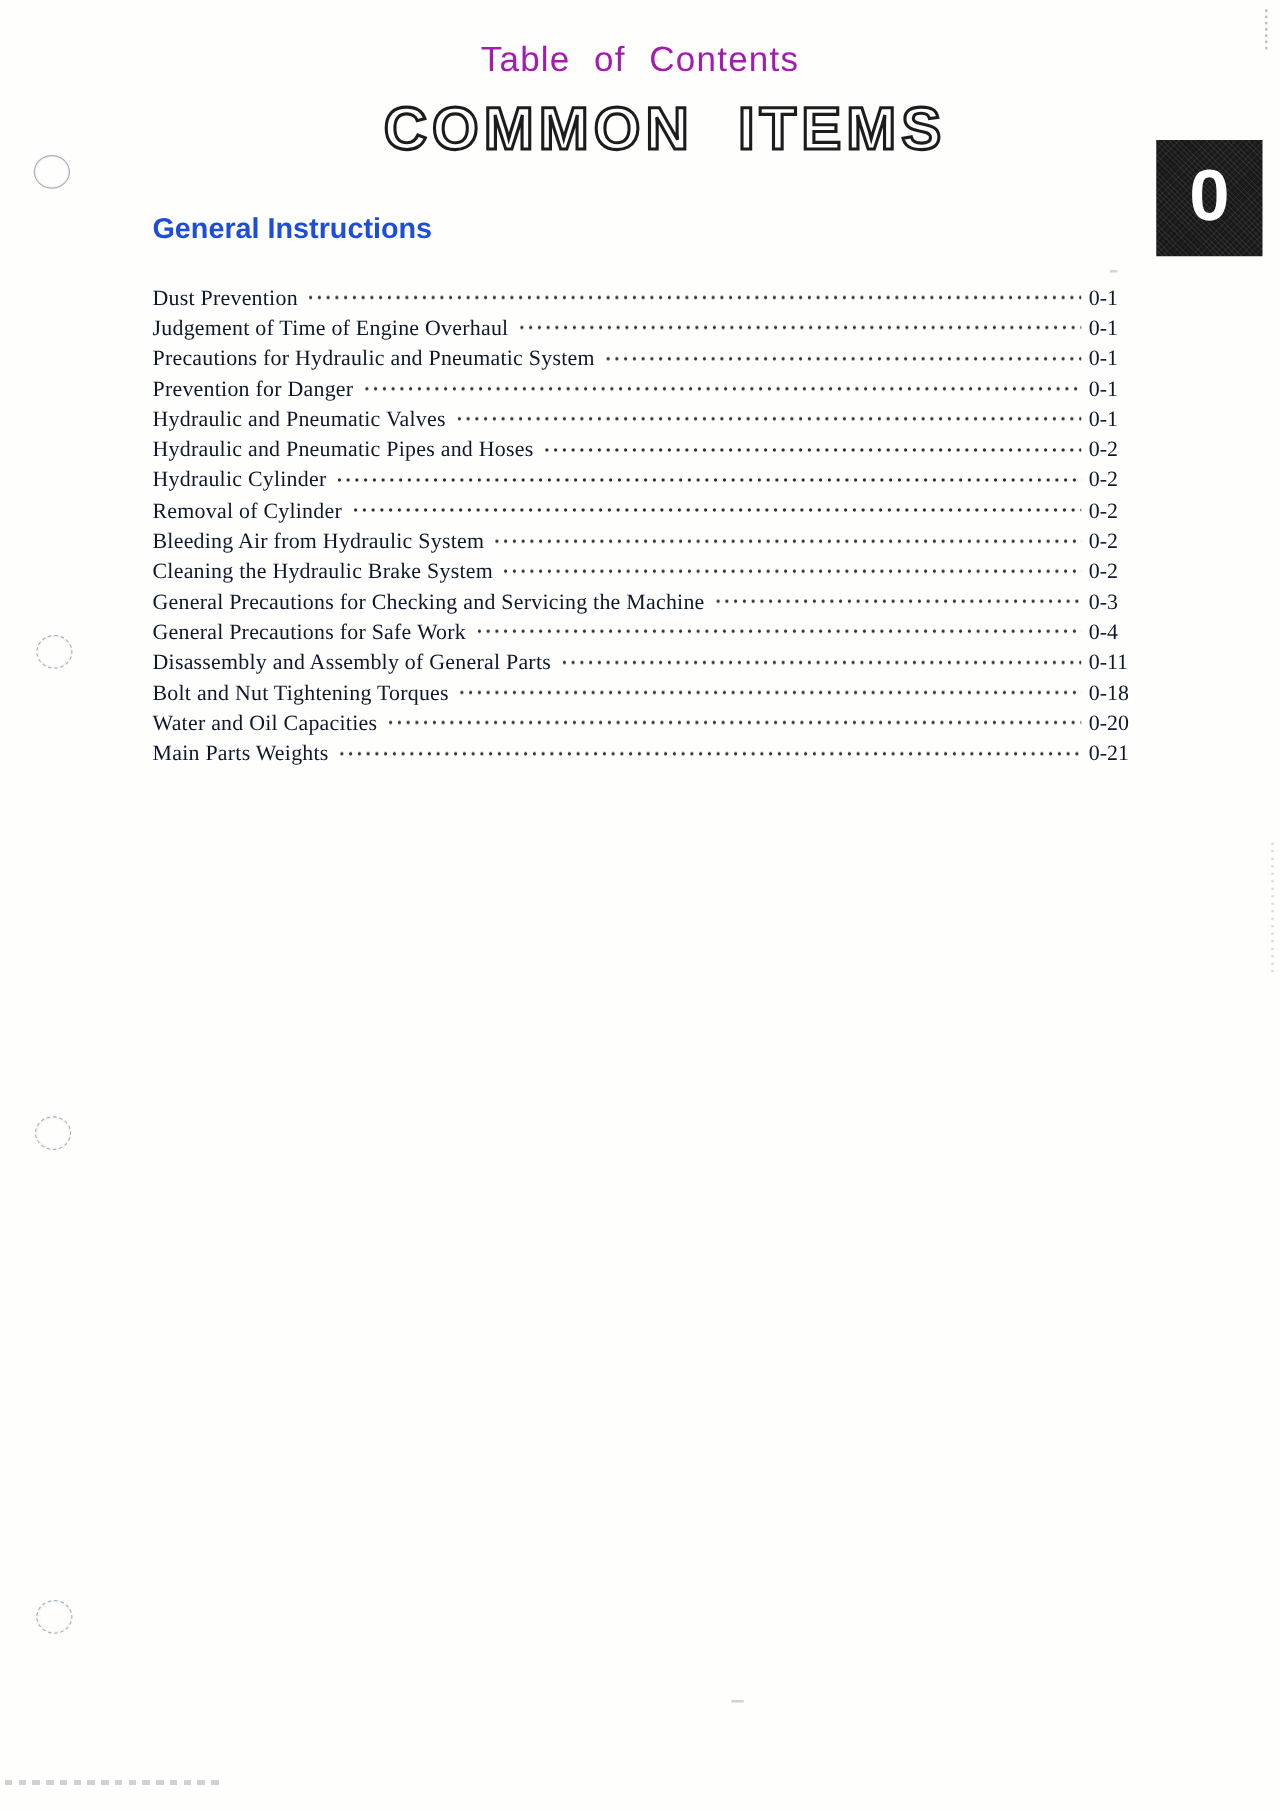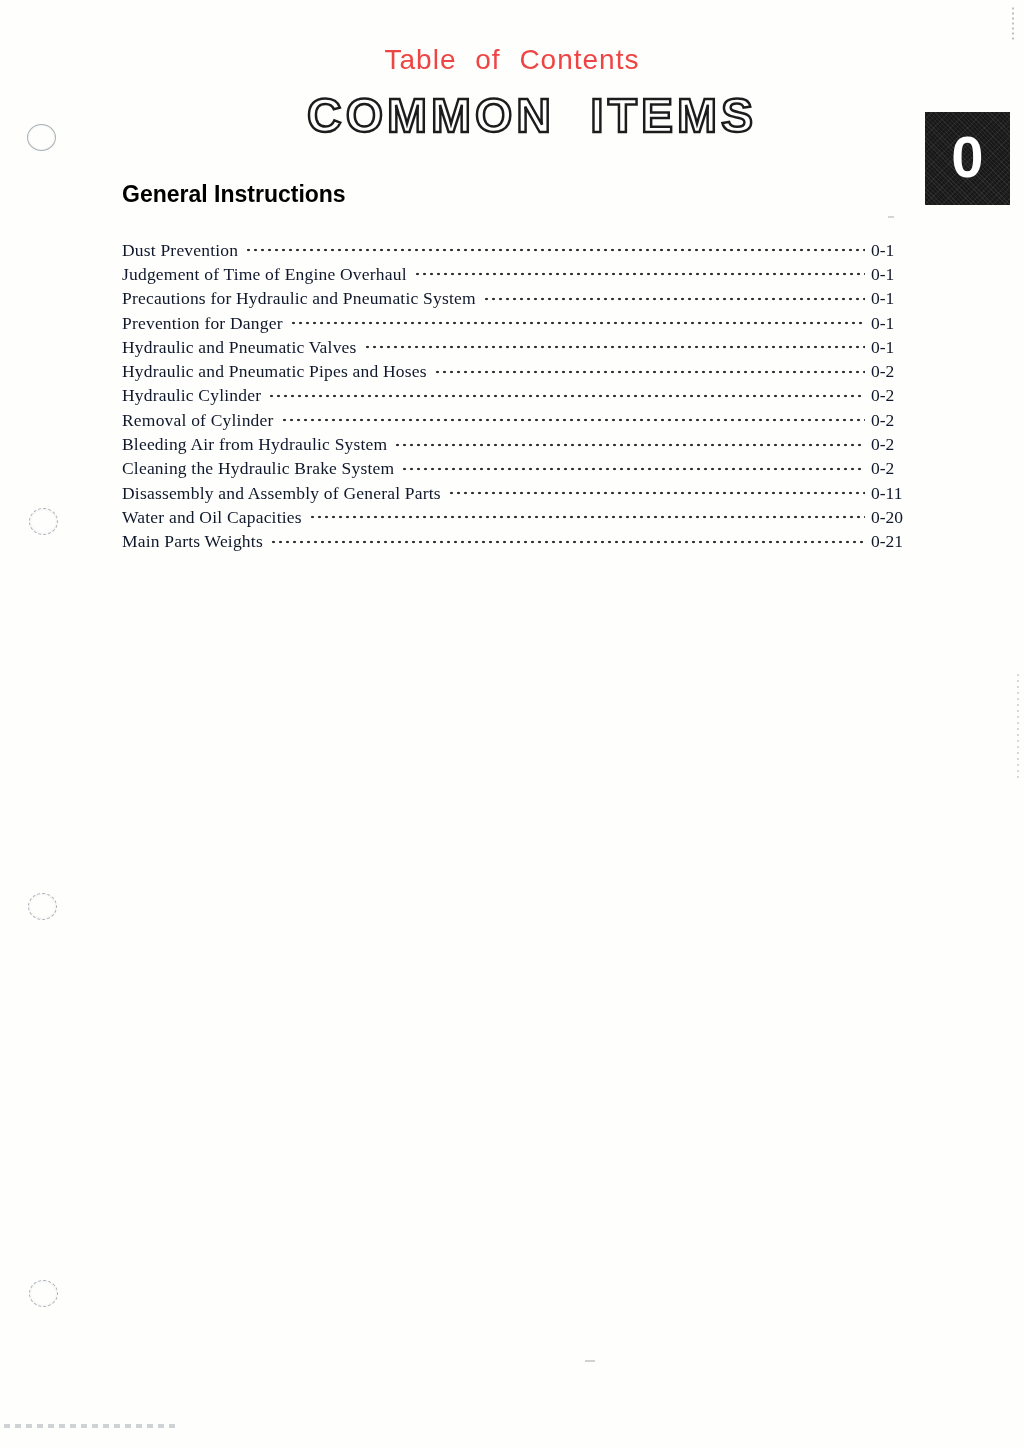--- a/index.html
+++ b/index.html
@@ -12,28 +12,28 @@
     width: 1024px;
     height: 1448px;
     background: #fefefd;
     overflow: hidden;
     font-family: "Liberation Serif", serif;
     color: #1d1d1d;
   }
 
   
   .doc-title {
-    margin-top: 44px;
+    margin-top: 32px;
     text-align: center;
     font-family: "Liberation Sans", sans-serif;
     font-size: 28px;
     font-weight: 500;
     letter-spacing: 1px;
     word-spacing: 10px;
-    color: #ef4444;
+    color: #a21caf;
   }
   .section-title {
     margin-top: 12px;
     text-align: center;
     font-family: "Liberation Sans", sans-serif;
     font-size: 48px;
     font-weight: 800;
     letter-spacing: 4px;
     word-spacing: 18px;
     color: #ffffff;
@@ -63,21 +63,21 @@
     color: #ffffff;
     line-height: 1;
     padding-bottom: 4px;
   }
 
   .section-heading {
     margin: 38px 0 0 122px;
     font-family: "Liberation Sans", sans-serif;
     font-size: 23px;
     font-weight: 700;
-    color: #000000;
+    color: #1d4ed8;
   }
 
   
   .toc-list {
     margin: 30px 0 0 122px;
     width: 795px;
   }
   .toc-row {
     display: flex;
     align-items: center;
@@ -225,28 +225,43 @@
       <span class="leader"></span>
       <span class="toc-page">0-2</span>
     </div>
 
     <div class="toc-row">
       <span class="toc-title">Cleaning the Hydraulic Brake System</span>
       <span class="leader"></span>
       <span class="toc-page">0-2</span>
     </div>
 
-
+    <div class="toc-row">
+      <span class="toc-title">General Precautions for Checking and Servicing the Machine</span>
+      <span class="leader"></span>
+      <span class="toc-page">0-3</span>
+    </div>
+
+    <div class="toc-row">
+      <span class="toc-title">General Precautions for Safe Work</span>
+      <span class="leader"></span>
+      <span class="toc-page">0-4</span>
+    </div>
 
     <div class="toc-row">
       <span class="toc-title">Disassembly and Assembly of General Parts</span>
       <span class="leader"></span>
       <span class="toc-page">0-11</span>
     </div>
 
+    <div class="toc-row">
+      <span class="toc-title">Bolt and Nut Tightening Torques</span>
+      <span class="leader"></span>
+      <span class="toc-page">0-18</span>
+    </div>
 
     <div class="toc-row">
       <span class="toc-title">Water and Oil Capacities</span>
       <span class="leader"></span>
       <span class="toc-page">0-20</span>
     </div>
 
     <div class="toc-row">
       <span class="toc-title">Main Parts Weights</span>
       <span class="leader"></span>

